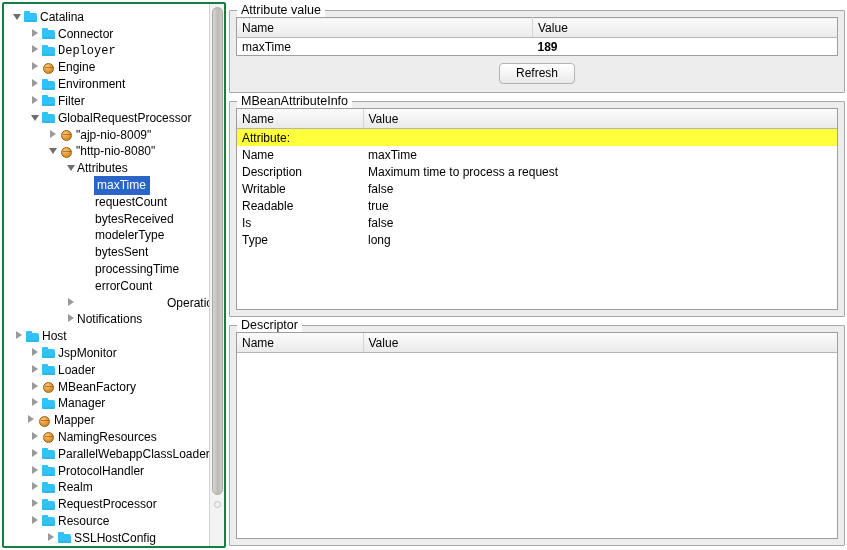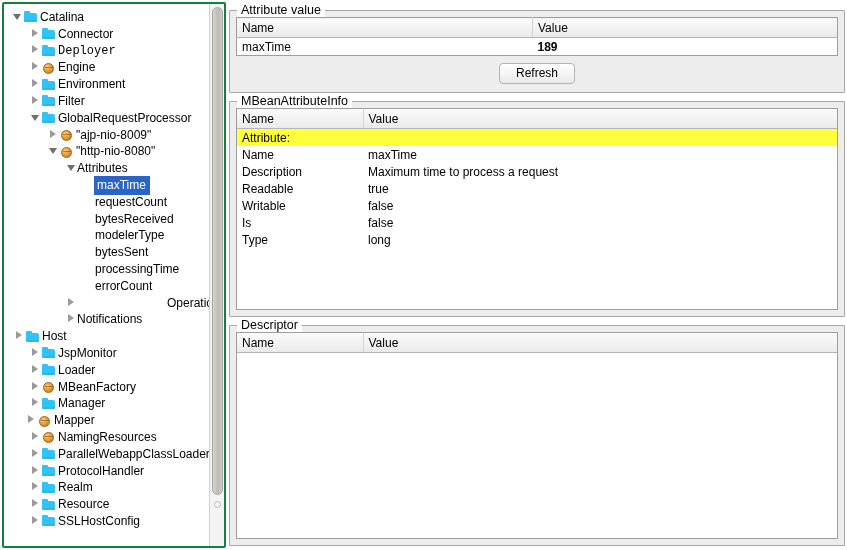--- a/index.html
+++ b/index.html
@@ -396,23 +396,28 @@
             <span class="tlabel">ProtocolHandler</span>
           </div>
           <div class="tree-row" style="padding-left: 24px;">
             <span class="tw closed"><i></i></span>
             <span class="ic folder"></span>
             <span class="tlabel">Realm</span>
           </div>
           <div class="tree-row" style="padding-left: 24px;">
             <span class="tw closed"><i></i></span>
             <span class="ic folder"></span>
+            <span class="tlabel">RequestProcessor</span>
+          </div>
+          <div class="tree-row" style="padding-left: 24px;">
+            <span class="tw closed"><i></i></span>
+            <span class="ic folder"></span>
             <span class="tlabel">Resource</span>
           </div>
-          <div class="tree-row" style="padding-left: 24px;">
+          <div class="tree-row" style="padding-left: 40px;">
             <span class="tw closed"><i></i></span>
             <span class="ic folder"></span>
             <span class="tlabel">SSLHostConfig</span>
           </div>
         </div>
     </div>
     <div id="tree-vbar">
       <div id="tree-thumb"></div>
       <div id="tree-knob"></div>
     </div>
@@ -469,26 +474,26 @@
                 </tr>
                 <tr>
                   <td>Name</td>
                   <td>maxTime</td>
                 </tr>
                 <tr>
                   <td>Description</td>
                   <td>Maximum time to process a request</td>
                 </tr>
                 <tr>
+                  <td>Writable</td>
+                  <td>false</td>
+                </tr>
+                <tr>
                   <td>Readable</td>
                   <td>true</td>
-                </tr>
-                <tr>
-                  <td>Writable</td>
-                  <td>false</td>
                 </tr>
                 <tr>
                   <td>Is</td>
                   <td>false</td>
                 </tr>
                 <tr>
                   <td>Type</td>
                   <td>long</td>
                 </tr>
               </tbody>

